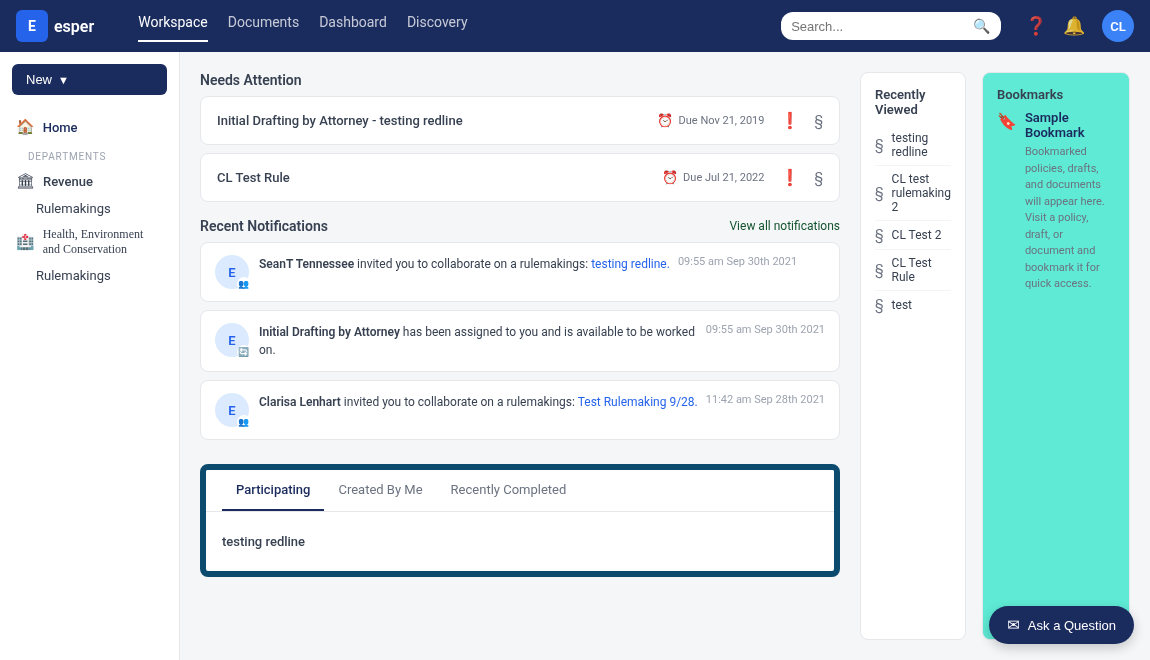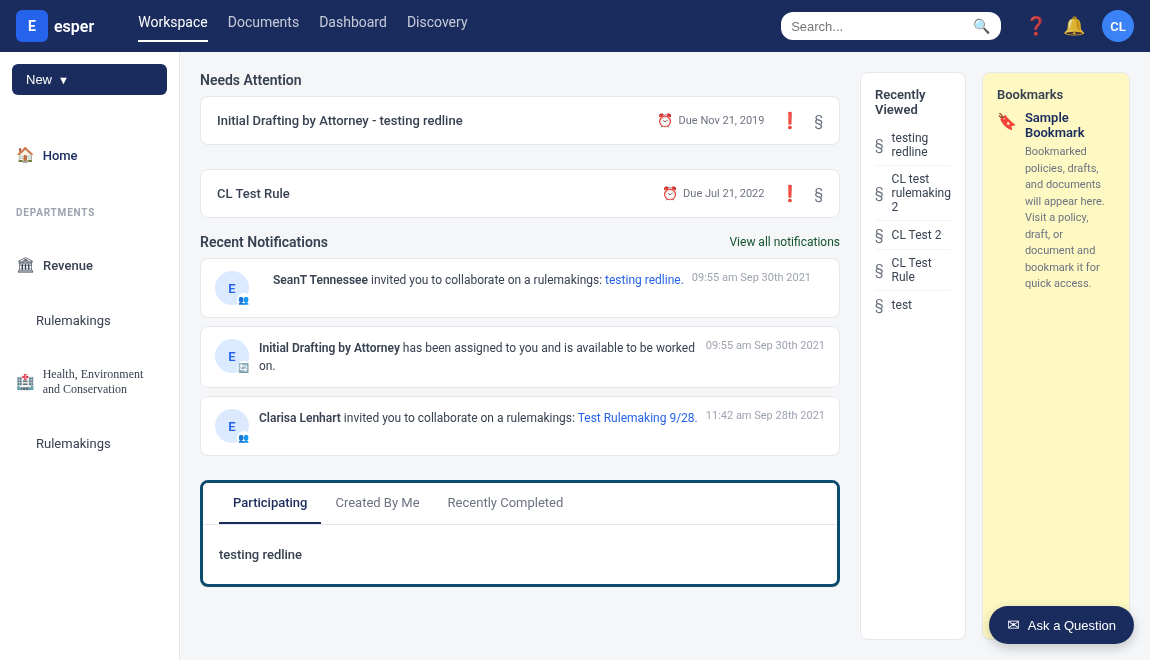--- a/index.html
+++ b/index.html
@@ -17,77 +17,77 @@
     .search-bar input { border: none; outline: none; font-size: 13px; width: 100%; color: #666; }
     .search-icon-btn { color: #999; font-size: 14px; cursor: pointer; background: none; border: none; }
     .header-icons { display: flex; align-items: center; gap: 16px; }
     .icon-btn { color: rgba(255,255,255,0.85); font-size: 18px; cursor: pointer; background: none; border: none; }
     .avatar { width: 32px; height: 32px; border-radius: 50%; background: #3b82f6; color: white; display: flex; align-items: center; justify-content: center; font-size: 13px; font-weight: 600; cursor: pointer; }
 
     
     .body { display: flex; flex: 1; overflow: hidden; }
 
     
-    .sidebar { width: 180px; background: white; border-right: 1px solid #e5e7eb; padding: 12px 0; display: flex; flex-direction: column; flex-shrink: 0; gap: 28px; }
+    .sidebar { width: 180px; background: white; border-right: 1px solid #e5e7eb; padding: 12px 0; display: flex; flex-direction: column; flex-shrink: 0; }
     .new-btn { margin: 0 12px 16px 12px; background: #1a2b5e; color: white; border: none; border-radius: 6px; padding: 8px 14px; font-size: 13px; font-weight: 500; cursor: pointer; display: flex; align-items: center; gap: 6px; }
     .new-btn-caret { font-size: 11px; }
     .sidebar-item { display: flex; align-items: center; gap: 8px; padding: 7px 16px; font-size: 13px; color: #374151; cursor: pointer; }
     .sidebar-item.active { color: #1a2b5e; font-weight: 500; }
     .sidebar-icon { font-size: 15px; }
-    .dept-header { padding: 8px 16px 4px 16px; font-size: 10px; font-weight: 700; color: #9ca3af; letter-spacing: 0.08em; text-transform: uppercase; }
+    .dept-header { padding: 8px 16px 4px 28px; font-size: 10px; font-weight: 400; color: #9ca3af; letter-spacing: 0.08em; text-transform: uppercase; }
     .sidebar-dept { display: flex; align-items: center; gap: 8px; padding: 6px 16px; font-size: 13px; color: #374151; cursor: pointer; font-weight: 500; }
     .sidebar-sub { padding: 5px 16px 5px 36px; font-size: 13px; color: #374151; cursor: pointer; }
 
     
     .main { flex: 1; overflow-y: auto; padding: 20px; display: flex; gap: 20px; }
     .main-left { flex: 1; display: flex; flex-direction: column; gap: 16px; }
     .main-right { width: 270px; flex-shrink: 0; display: flex; flex-direction: row; gap: 16px; }
 
     
     .section-title { font-size: 14px; font-weight: 600; color: #374151; margin-bottom: 8px; }
-    .attention-card { background: white; border: 1px solid #e5e7eb; border-radius: 8px; padding: 14px 16px; display: flex; align-items: center; gap: 10px; margin-bottom: 24px; }
+    .attention-card { background: white; border: 1px solid #e5e7eb; border-radius: 8px; padding: 14px 16px; display: flex; align-items: center; gap: 10px; margin-bottom: 8px; }
     .attention-card:last-child { margin-bottom: 0; }
     .attention-title { font-size: 13px; color: #374151; flex: 1; font-weight: 500; }
     .due-badge { display: flex; align-items: center; gap: 5px; font-size: 11px; color: #6b7280; }
     .due-icon { font-size: 13px; color: #9ca3af; }
     .warning-icon { font-size: 16px; color: #ef4444; margin-left: 6px; }
     .section-icon { font-size: 14px; color: #6b7280; margin-left: 4px; cursor: pointer; }
 
     
     .notif-header { display: flex; align-items: center; justify-content: space-between; margin-bottom: 8px; }
     .view-all { font-size: 12px; color: #14532d; cursor: pointer; text-decoration: none; }
     .notif-card { background: white; border: 1px solid #e5e7eb; border-radius: 8px; padding: 12px 14px; display: flex; gap: 10px; margin-bottom: 8px; }
     .notif-avatar { width: 34px; height: 34px; background: #dbeafe; border-radius: 50%; display: flex; align-items: center; justify-content: center; font-size: 13px; font-weight: 600; color: #2563eb; flex-shrink: 0; position: relative; }
     .notif-avatar-badge { position: absolute; bottom: -2px; right: -2px; width: 14px; height: 14px; background: white; border-radius: 50%; display: flex; align-items: center; justify-content: center; font-size: 9px; }
     .notif-body { flex: 1; }
     .notif-text { font-size: 12px; color: #374151; line-height: 1.5; }
     .notif-text strong { font-weight: 600; }
     .notif-link { color: #2563eb; cursor: pointer; }
     .notif-time { font-size: 11px; color: #9ca3af; margin-left: 8px; white-space: nowrap; }
-    .notif-row { display: flex; align-items: flex-start; justify-content: center; }
-
-    
-    .tabs-section { background: white; border: 3px solid #0c4a6e; border-radius: 8px; overflow: hidden; }
+    .notif-row { display: flex; align-items: flex-start; justify-content: flex-start; }
+
+    
+    .tabs-section { background: white; border: 6px solid #0c4a6e; border-radius: 8px; overflow: hidden; }
     .tabs-header { display: flex; border-bottom: 1px solid #e5e7eb; padding: 0 16px; background: white; }
     .tab { padding: 12px 14px; font-size: 13px; color: #6b7280; cursor: pointer; border-bottom: 2px solid transparent; }
     .tab.active { color: #1a2b5e; border-bottom-color: #1a2b5e; font-weight: 500; }
     .tab-content { padding: 12px 16px; }
     .tab-item { padding: 10px 0; border-bottom: 1px solid #f3f4f6; }
     .tab-item:last-child { border-bottom: none; }
     .tab-item-title { font-size: 13px; font-weight: 500; color: #374151; }
     .tab-item-sub { font-size: 11px; color: #9ca3af; margin-top: 2px; }
 
     
     .right-section-title { font-size: 13px; font-weight: 600; color: #374151; margin-bottom: 8px; }
     .recently-viewed-item { display: flex; align-items: center; gap: 8px; padding: 6px 0; cursor: pointer; border-bottom: 1px solid #f3f4f6; }
     .recently-viewed-item:last-child { border-bottom: none; }
     .section-mark { color: #6b7280; font-size: 14px; }
     .rv-text { font-size: 12px; color: #374151; }
 
-    .bookmark-card { background: #fef9c3; border: 1px solid #e5e7eb; border-radius: 8px; padding: 14px; }
+    .bookmark-card { background: #5eead4; border: 1px solid #e5e7eb; border-radius: 8px; padding: 14px; }
     .bookmark-item { display: flex; gap: 8px; align-items: flex-start; }
     .bookmark-icon { color: #2563eb; font-size: 16px; margin-top: 2px; }
     .bookmark-title { font-size: 13px; font-weight: 600; color: #1a2b5e; margin-bottom: 4px; }
     .bookmark-desc { font-size: 11px; color: #6b7280; line-height: 1.5; }
 
     .rv-card { background: white; border: 1px solid #e5e7eb; border-radius: 8px; padding: 14px; }
 
     
     .ask-btn { position: fixed; bottom: 16px; right: 16px; background: #1a2b5e; color: white; border: none; border-radius: 24px; padding: 10px 18px; font-size: 13px; font-weight: 500; cursor: pointer; display: flex; align-items: center; gap: 8px; box-shadow: 0 4px 12px rgba(0,0,0,0.2); }
     .ask-icon { font-size: 15px; }

